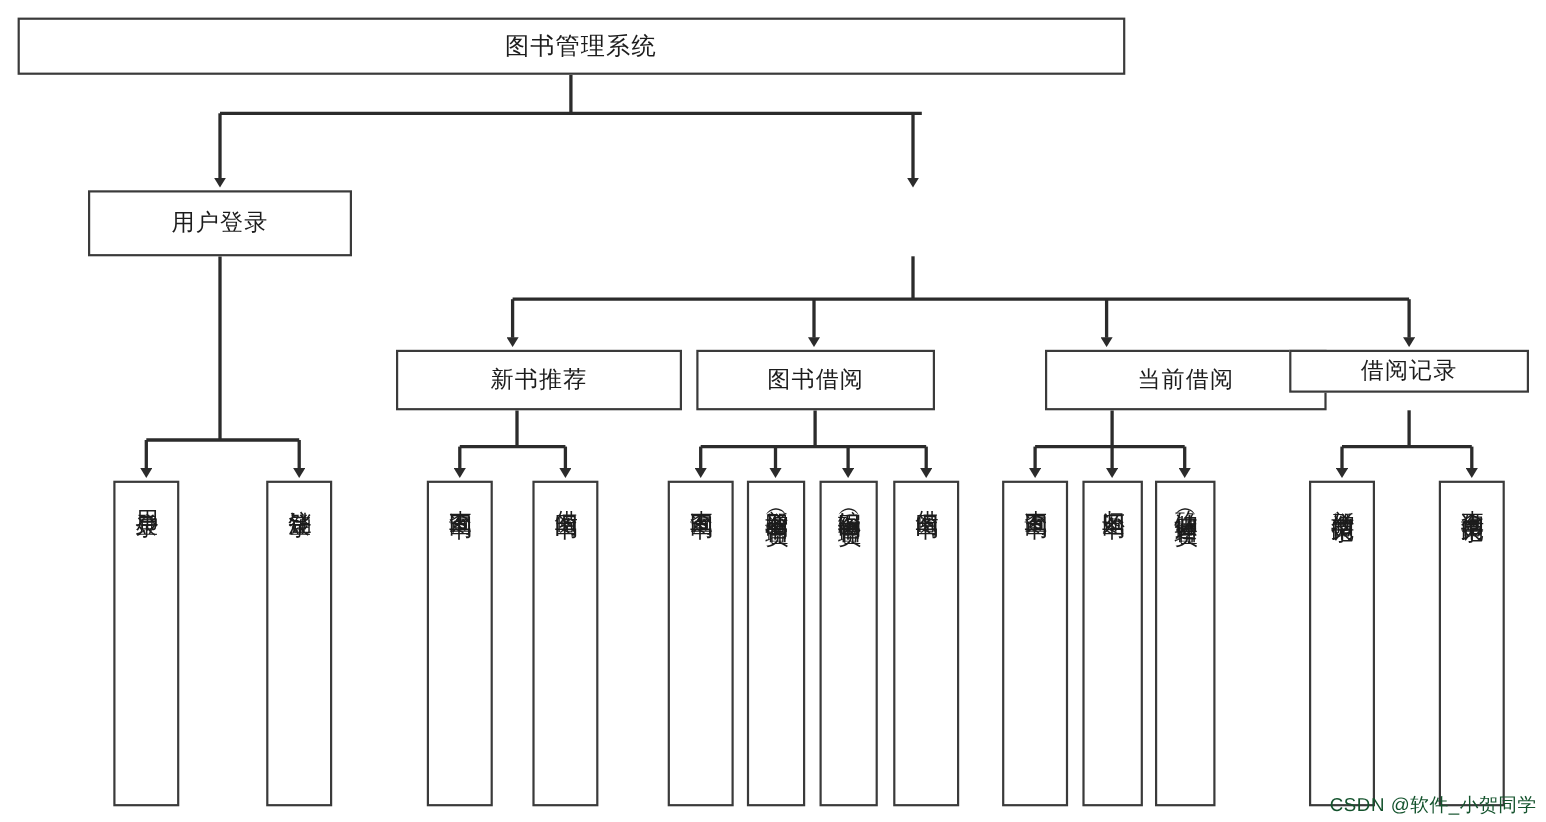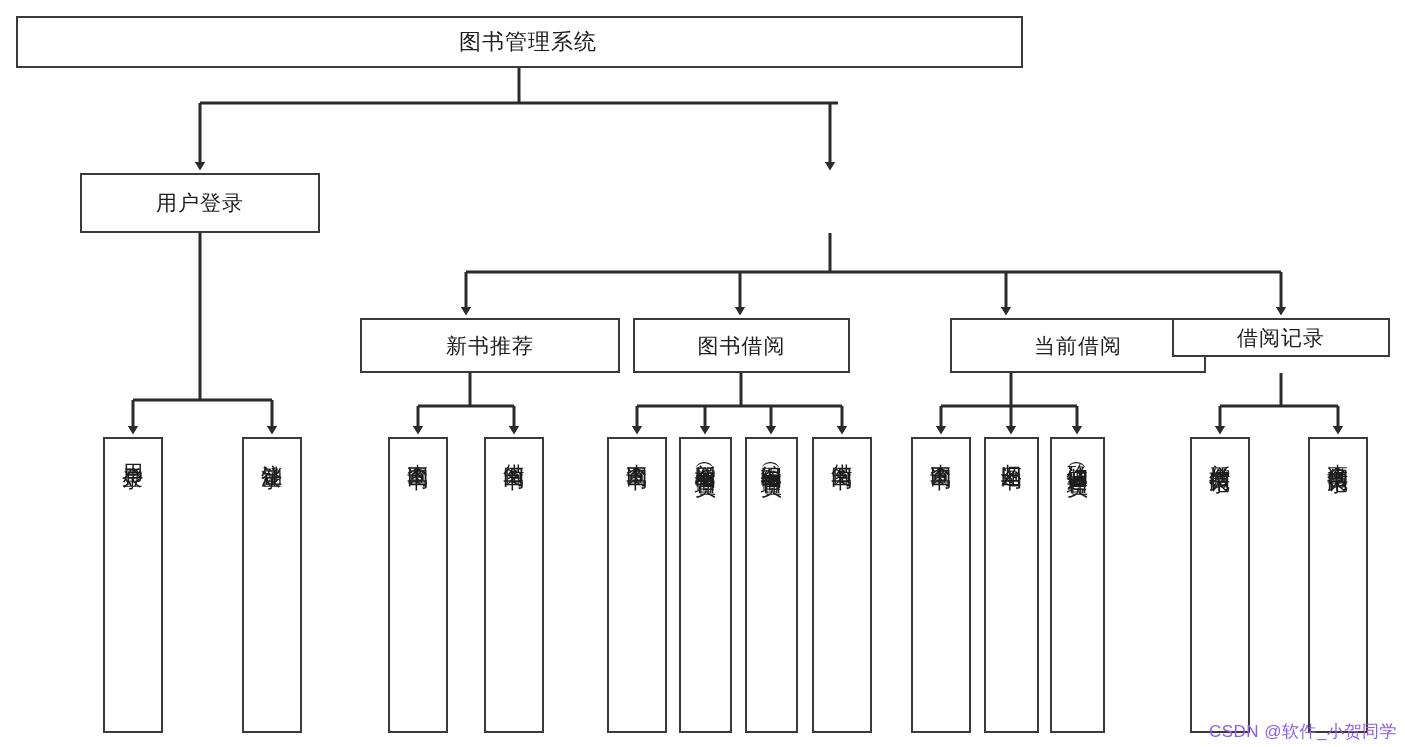--- a/index.html
+++ b/index.html
@@ -59,21 +59,21 @@
     letter-spacing: 2px;
     white-space: nowrap;
     text-align: left;
   }
   #root-node .label { font-size: 22px; }
   .watermark {
     position: absolute;
     right: 8px;
     bottom: 4px;
     font-size: 17px;
-    color: #8b5cf6;
+    color: #14532d;
     letter-spacing: 0.5px;
     white-space: nowrap;
     user-select: none;
   }
 </style>
 </head>
 <body>
 
 <div id="canvas">
 

